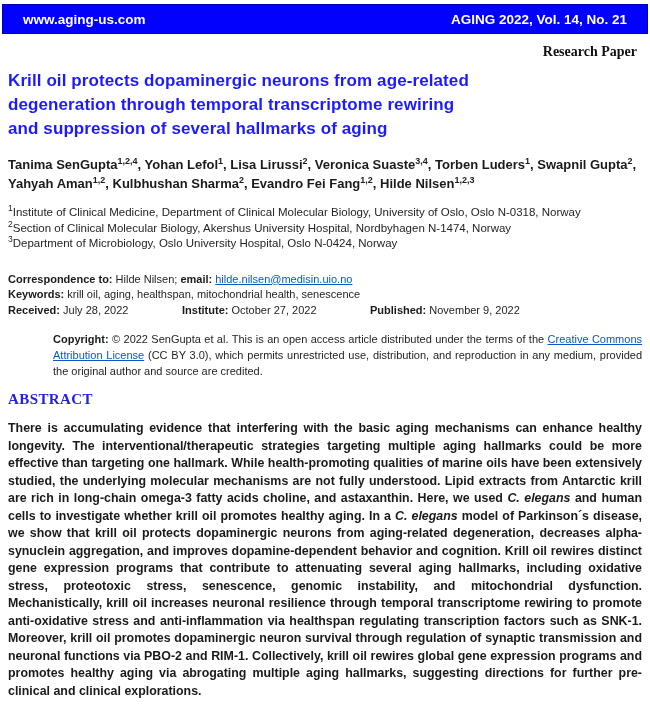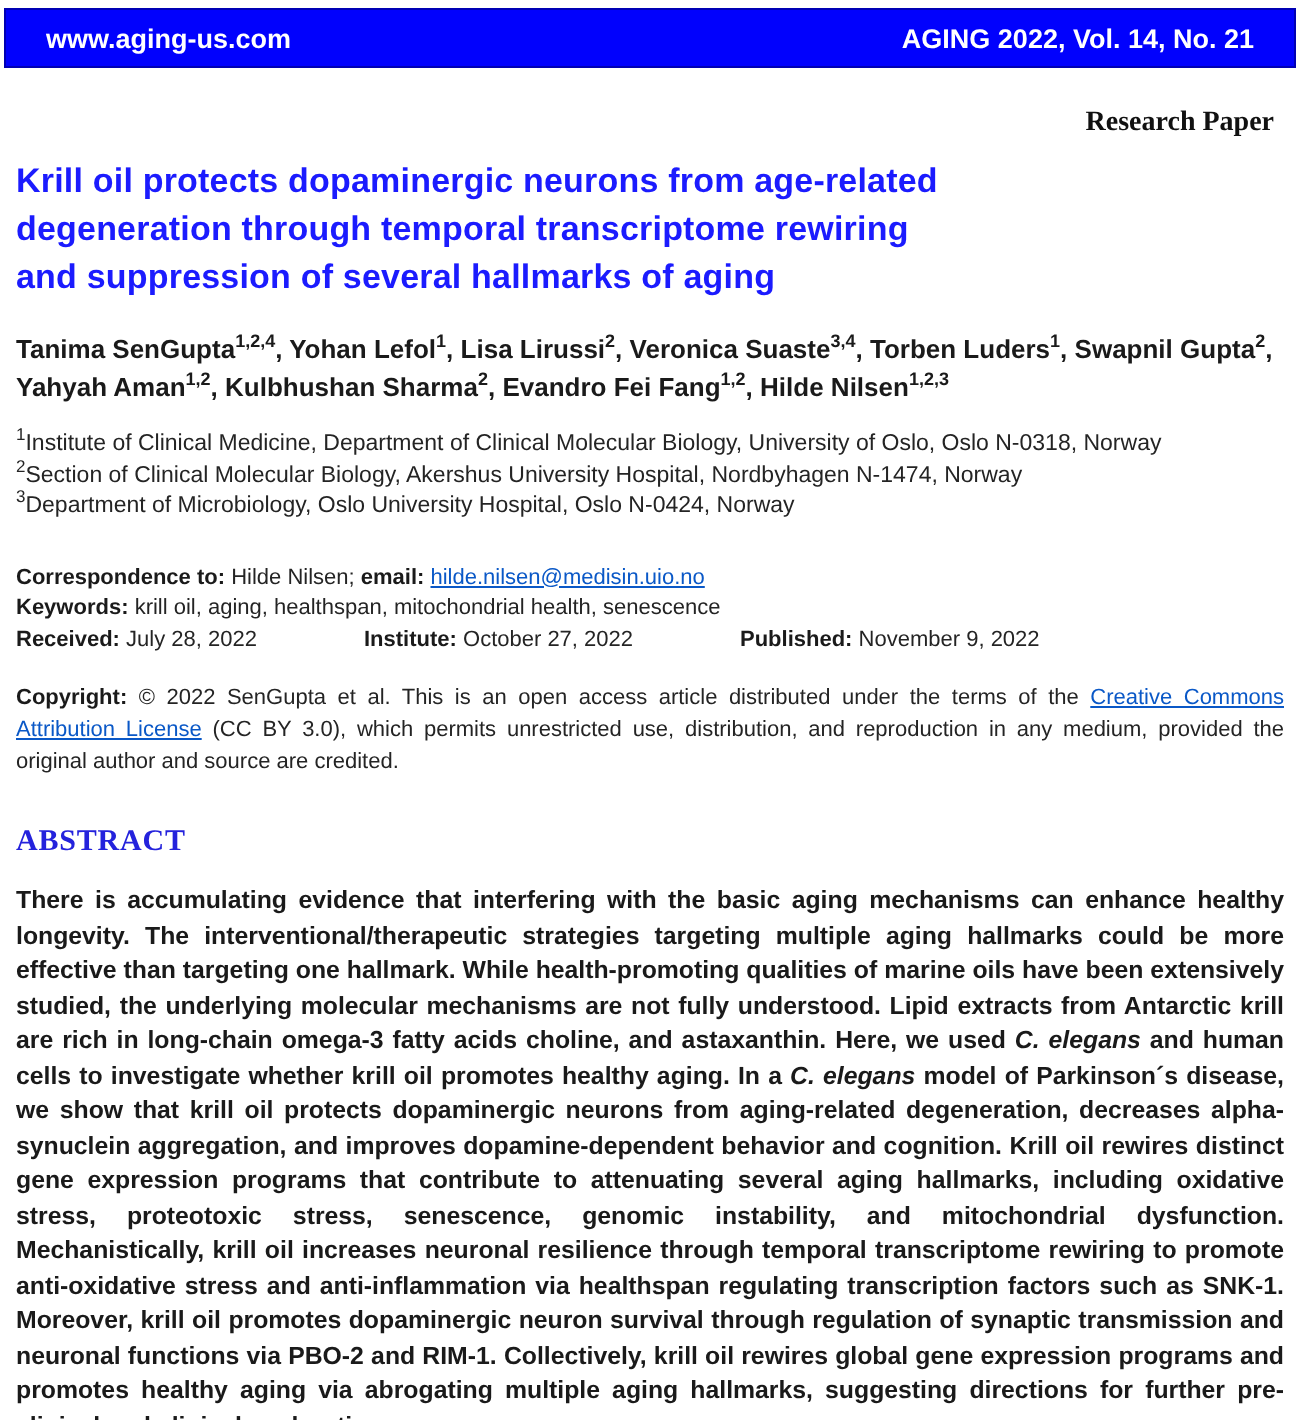--- a/index.html
+++ b/index.html
@@ -21,21 +21,21 @@
     margin: 4px 2px 0 2px;
     height: 30px;
     background: var(--bar-blue);
     border: 1px solid #0000b4;
     display: flex; align-items: center; justify-content: space-between;
     padding: 0 20px;
     color: #ffffff; font-weight: bold; font-size: 13.5px;
   }
   .page { padding: 0 8px; }
   .research-paper {
-    margin-top: 20px;
+    margin-top: 10px;
     text-align: right;
     padding-right: 5px;
     font-family: "Liberation Serif", serif;
     font-weight: bold; font-size: 14px; color: #111111;
   }
   .title {
     margin-top: 9px;
     color: var(--title-blue);
     font-size: 17px; font-weight: bold; line-height: 24px;
     letter-spacing: 0.1px;
@@ -49,24 +49,24 @@
   .affils { margin-top: 12px; font-size: 11.5px; line-height: 15.5px; color: #242424; }
   .affils sup { font-size: 8.5px; }
   .meta { margin-top: 20px; font-size: 11px; line-height: 15.5px; color: #242424; }
   .meta b, .copyright b { font-weight: bold; color: #1a1a1a; }
   a.link { color: var(--link-blue); text-decoration: underline; cursor: pointer; }
   .dates { display: flex; }
   .dates span:nth-child(1) { width: 174px; }
   .dates span:nth-child(2) { width: 188px; }
   .copyright {
     margin-top: 13px;
-    font-size: 11px; line-height: 16px; text-align: justify; color: #242424;
+    font-size: 11px; line-height: 16px; text-align: justify; color: #242424; margin-left: 45px;
   }
   .abstract-heading {
-    margin-top: 24px;
+    margin-top: 12px;
     font-family: "Liberation Serif", serif;
     font-weight: bold; font-size: 15px;
     color: var(--heading-blue);
     letter-spacing: 0.4px;
   }
   .abstract-body {
     margin-top: 12px;
     font-size: 12.4px; font-weight: bold; line-height: 17.5px;
     text-align: justify; color: #1a1a1a;
   }

